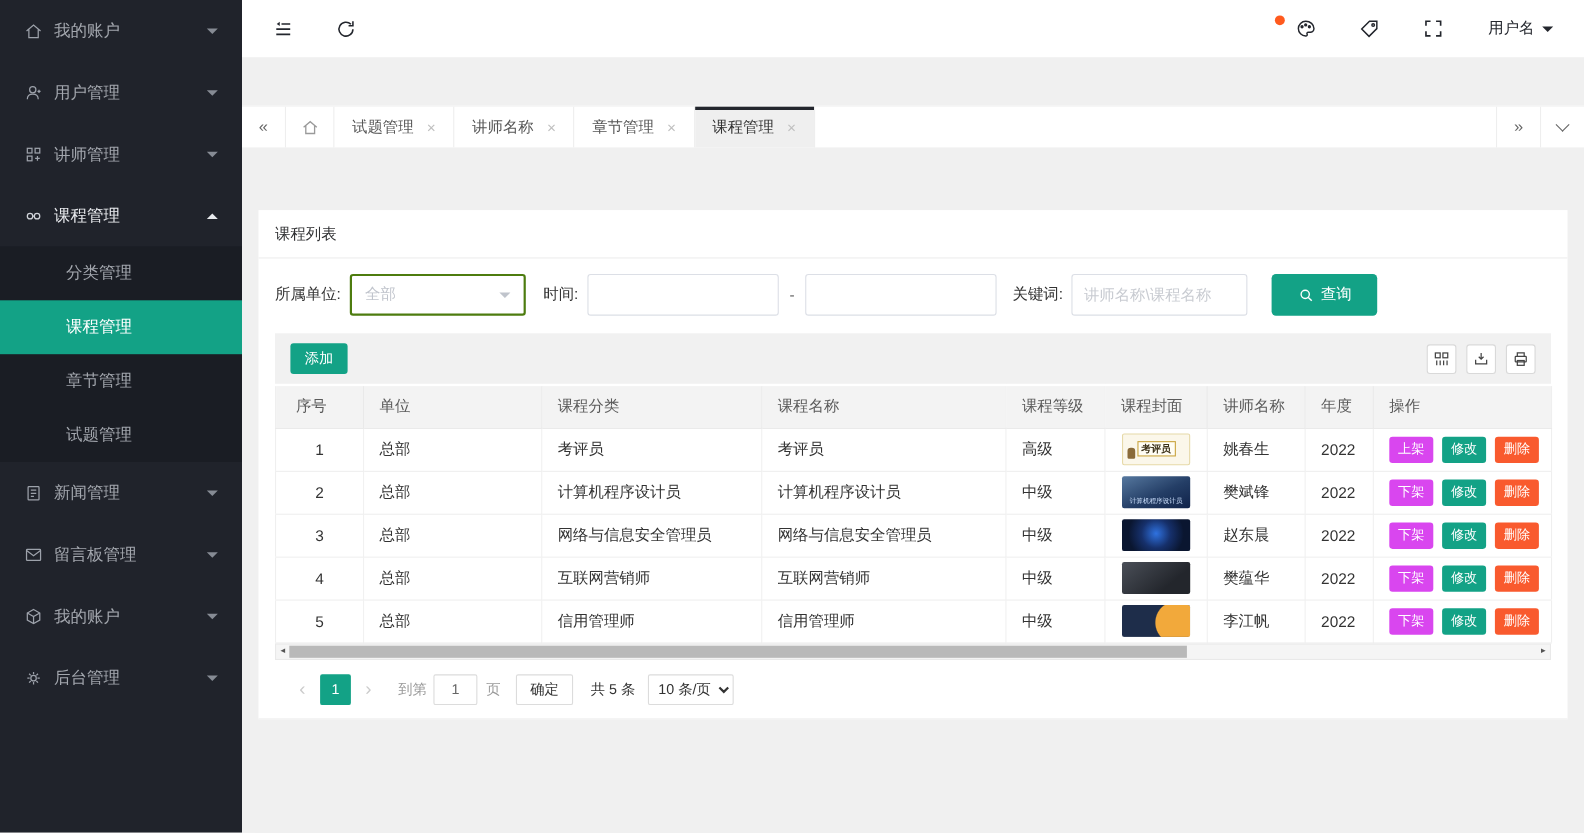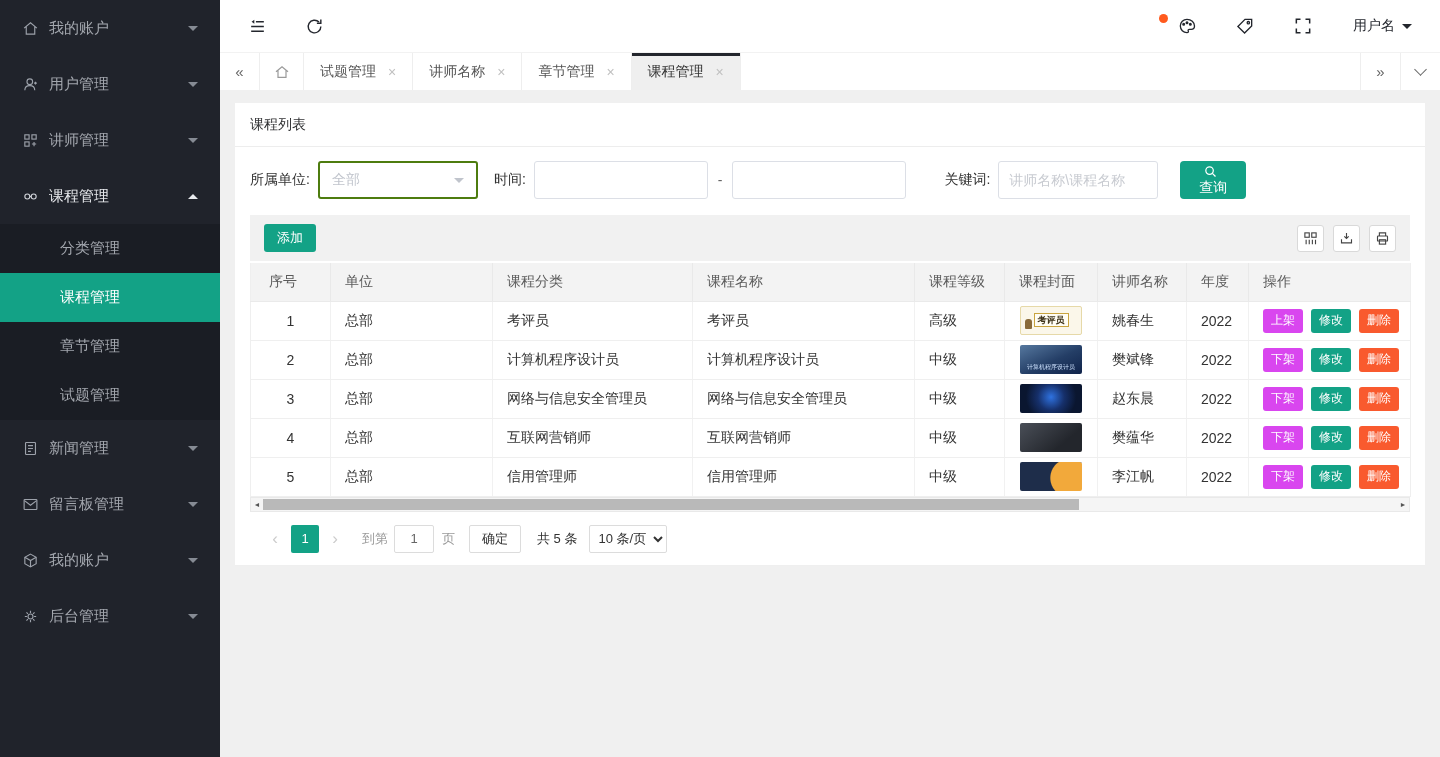--- a/index.html
+++ b/index.html
@@ -19,21 +19,21 @@
   .nav-item.expanded .ico { color:#d0d3d9; }
   .chev { width:0; height:0; border-left:5px solid transparent; border-right:5px solid transparent;
     border-top:5px solid #868b94; }
   .chev.up { border-top:none; border-bottom:5px solid #e8eaee; }
   .subnav { background:#1a1d24; }
   .subnav-item { height:49px; display:flex; align-items:center; padding-left:60px;
     font-size:15px; color:#a3a7ae; cursor:pointer; }
   .subnav-item.active { background:#13a286; color:#fff; }
 
   
-  .main { flex:1; display:flex; flex-direction:column; }
+  .main { flex:1; display:flex; flex-direction:column;gap:44px; }
 
   .topbar { height:52px; background:#fff; display:flex; align-items:center; padding:0 28px; }
   .tb-ico { width:19px; height:19px; color:#23262d; cursor:pointer; }
   .tb-ico + .tb-ico { margin-left:38px; }
   .topbar-right { margin-left:auto; display:flex; align-items:center; }
   .tb-btn { position:relative; width:20px; height:20px; color:#23262d; cursor:pointer; margin-left:38px; }
   .dot { position:absolute; left:-18px; top:-2px; width:9px; height:9px; border-radius:50%; background:#ff5a1e; }
   .user { display:flex; align-items:center; margin-left:40px; font-size:14px; color:#23262d; cursor:pointer; }
   .user .chev { margin-left:7px; border-top-color:#23262d; }
 
@@ -63,23 +63,23 @@
   .f-label { margin-right:8px; white-space:nowrap; }
   .select-box { width:160px; height:38px; border:2px solid #4d7c0f; border-radius:3px;
     display:flex; align-items:center; padding:0 12px; color:#c0c4cc; margin-right:16px; cursor:pointer; }
   .select-box .chev { margin-left:auto; border-top-color:#c0c4cc; }
   .f-input { height:38px; border:1px solid #dcdfe6; border-radius:3px; padding:0 10px;
     font-size:14px; color:#333; outline:none; font-family:inherit; }
   .f-date { width:174px; }
   .dash { margin:0 10px; color:#666; }
   .f-key { width:160px; margin-right:22px; }
   .f-key::placeholder { color:#c8cbd1; }
-  .btn-search { height:38px; width:66px; border:none; border-radius:4px; background:#13a286;
+  .btn-search { height:38px; width:96px; border:none; border-radius:4px; background:#13a286;
     color:#fff; font-size:14px; display:flex; align-items:center; justify-content:center;
-    cursor:pointer; font-family:inherit;flex-direction:column; }
+    cursor:pointer; font-family:inherit; }
   .btn-search .ico { width:15px; height:15px; margin-right:6px; }
 
   .table-zone { margin:0 15px; }
   .toolbar { background:#f1f1f1; height:46px; display:flex; align-items:center; padding:0 14px; }
   .btn-add { height:28px; padding:0 13px; background:#13a286; color:#fff; border:none; border-radius:3px;
     font-size:13px; cursor:pointer; font-family:inherit; }
   .toolbar-right { margin-left:auto; display:flex; }
   .icon-btn { width:27px; height:27px; background:#fff; border:1px solid #d9d9d9; border-radius:3px;
     display:flex; align-items:center; justify-content:center; color:#444; margin-left:9px; cursor:pointer; }
   .icon-btn .ico { width:15px; height:15px; }
@@ -320,21 +320,21 @@
         <div class="filters">
           <span class="f-label">所属单位:</span>
           <div class="select-box">
             <span>全部</span>
             <span class="chev"></span>
           </div>
           <span class="f-label">时间:</span>
           <input class="f-input f-date" style="">
           <span class="dash">-</span>
           <input class="f-input f-date" style="">
-          <span class="f-label" style="margin-left:38px">关键词:</span>
+          <span class="f-label" style="margin-left:14px">关键词:</span>
           <input class="f-input f-key" placeholder="讲师名称\课程名称" style="">
           <button class="btn-search">
             <svg class="ico" viewBox="0 0 24 24" fill="none" stroke="currentColor" stroke-width="2">
                 <circle cx="10.5" cy="10.5" r="6"></circle>
                 <path d="M15 15l5 5"></path>
               </svg>
             <span>查询</span>
           </button>
         </div>
 

